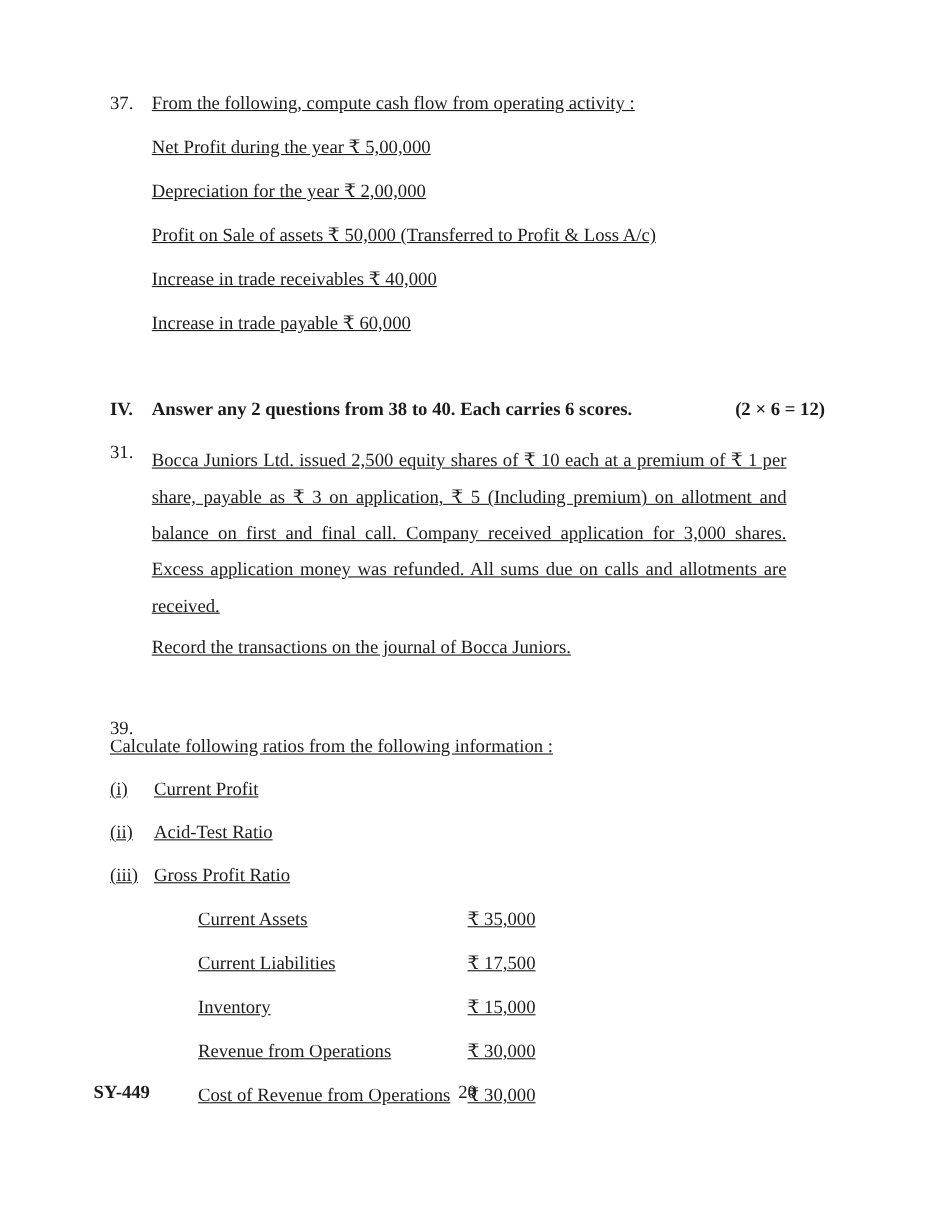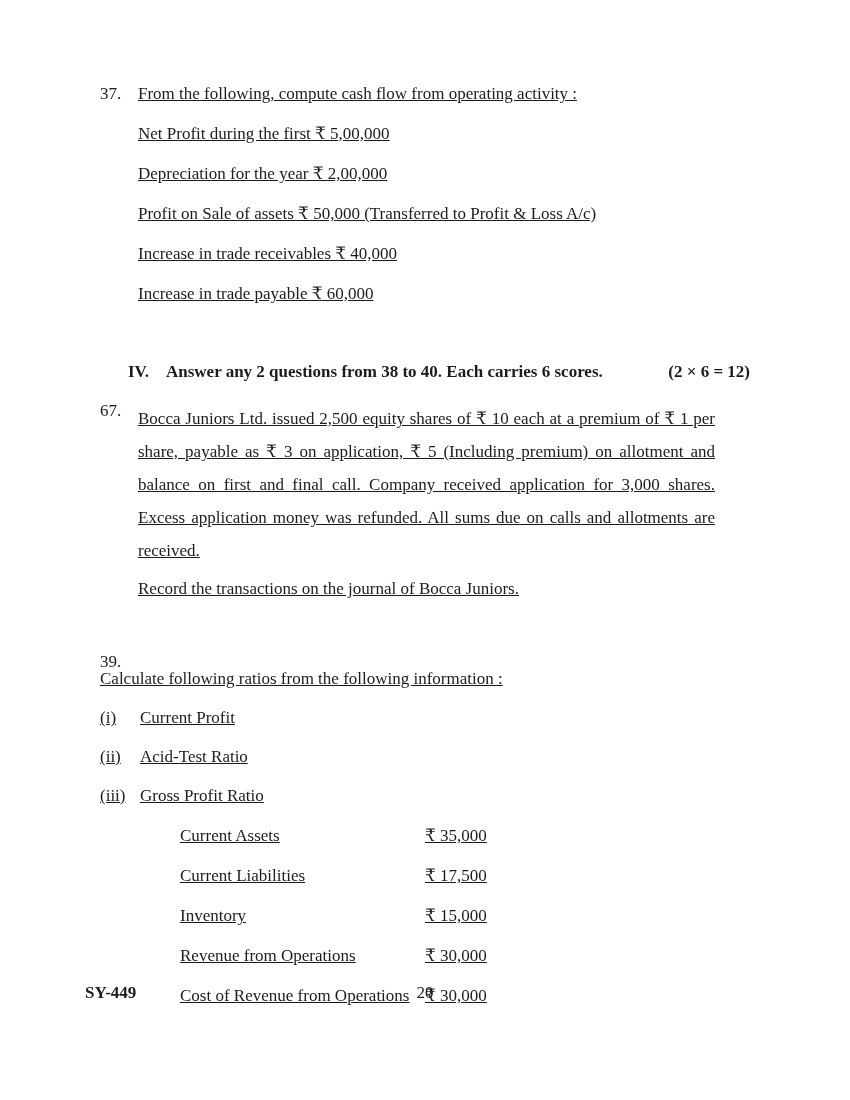--- a/index.html
+++ b/index.html
@@ -29,21 +29,21 @@
   
   .q37-item { line-height: 17px; margin-top: 23px; }
 
   
   .section-row {
     display: flex;
     justify-content: space-between;
     margin-top: 61px;
     font-weight: bold;
   }
-  .section-left { display: flex; margin-left: 28px; }
+  .section-left { display: flex; }
   .section-num { width: 38px; flex: none; line-height: 17px; }
   .section-text { line-height: 17px; }
   .section-score { line-height: 17px; }
 
   
   .q38 { margin-top: 22px; }
   .q38 .para {
     line-height: 33px;
     text-align: justify;
     padding-right: 35px;
@@ -85,38 +85,38 @@
 </style>
 </head>
 <body>
 
 <div class="page">
 
   <div class="qrow">
     <span class="qnum">37.</span>
     <div class="qbody">
       <p class="qtext">From the following, compute cash flow from operating activity :</p>
-      <p class="q37-item">Net Profit during the first ₹ 5,00,000</p>
+      <p class="q37-item">Net Profit during the year ₹ 5,00,000</p>
       <p class="q37-item">Depreciation for the year ₹ 2,00,000</p>
       <p class="q37-item">Profit on Sale of assets ₹ 50,000 (Transferred to Profit &amp; Loss A/c)</p>
       <p class="q37-item">Increase in trade receivables ₹ 40,000</p>
       <p class="q37-item">Increase in trade payable ₹ 60,000</p>
     </div>
   </div>
 
   <div class="section-row">
     <div class="section-left">
       <span class="section-num">IV.</span>
       <span class="section-text">Answer any 2 questions from 38 to 40. Each carries 6 scores.</span>
     </div>
     <span class="section-score">(2 × 6 = 12)</span>
   </div>
 
   <div class="qrow q38">
-    <span class="qnum">67.</span>
+    <span class="qnum">31.</span>
     <div class="qbody">
       <p class="para">Bocca Juniors Ltd. issued 2,500 equity shares of ₹ 10 each at a premium of ₹ 1 per share, payable as ₹ 3 on application, ₹ 5 (Including premium) on allotment and balance on first and final call. Company received application for 3,000 shares. Excess application money was refunded. All sums due on calls and allotments are received.</p>
       <p class="para2">Record the transactions on the journal of Bocca Juniors.</p>
     </div>
   </div>
 
   <div class="qrow q39">
     <span class="qnum">39.</span>
     <div class="qbody">
       <p class="qtext">Calculate following ratios from the following information :</p>

